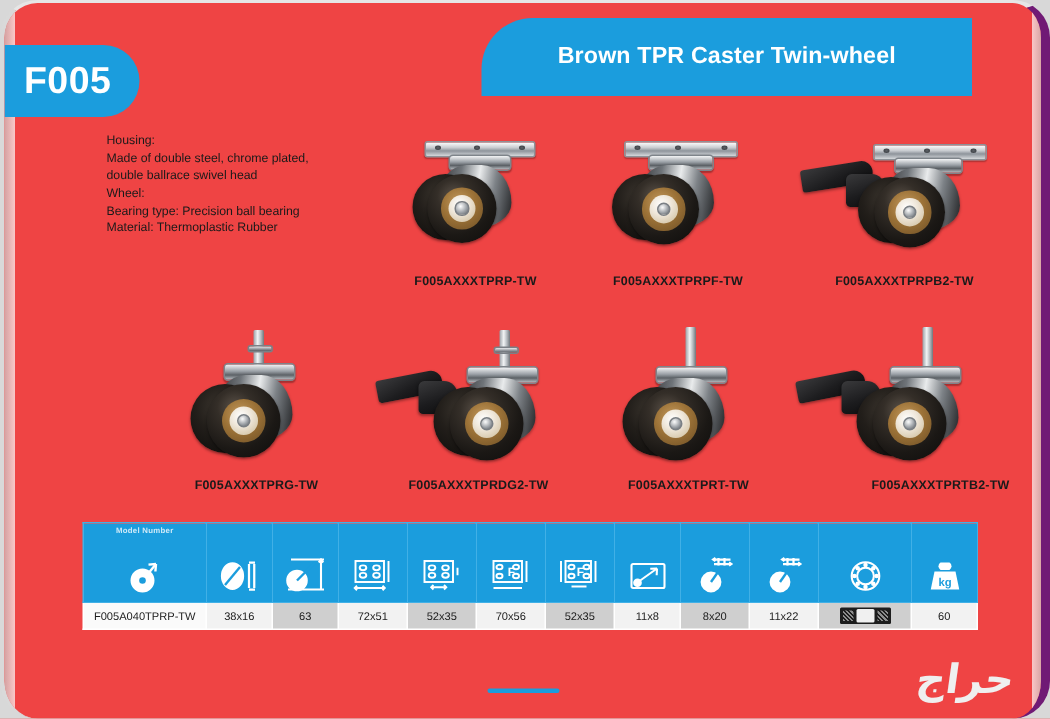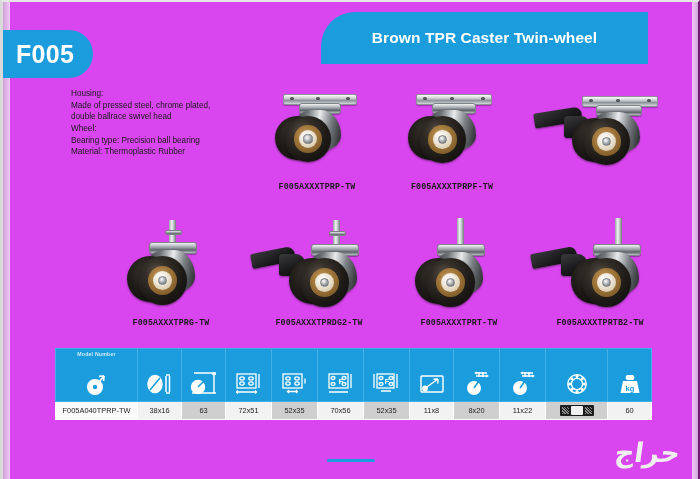--- a/index.html
+++ b/index.html
@@ -4,26 +4,27 @@
 <title>Caster Catalog Page F005</title>
 <style>
   html,body{margin:0;padding:0;background:#d8d8d8;}
   body{
     font-family:"Liberation Sans","DejaVu Sans",sans-serif;
     -webkit-font-smoothing:antialiased;
   }
   .page{
     position:relative;
     width:700px;height:479px;
-    background:#d946ef;
+    background:#ef4444;
     overflow:hidden;
     box-sizing:border-box;
     border-left:3px solid #d9d9d9;
-    border-right:2px solid #701a75;
+    border-right:6px solid #701a75;
     border-top:2px solid #e6e6e6;
+    border-radius:25px;
   }
   .page:before{
     content:"";position:absolute;left:0;top:0;width:7px;height:479px;
     background:linear-gradient(to right,#c9c9c9,#ffffff);opacity:.7;
   }
   .page:after{
     content:"";position:absolute;right:0;top:0;width:6px;height:479px;
     background:linear-gradient(to left,#cfcfcf,#ffffff);opacity:.7;
   }
 
@@ -46,21 +47,21 @@
   .code-badge span{color:#fff;font-size:25px;font-weight:bold;letter-spacing:.3px;}
 
   
   .spec{
     position:absolute;left:68px;top:86px;width:190px;
     font-size:8.2px;line-height:1.42;color:#1a1a1a;
   }
   .spec b{font-weight:normal;}
 
   
-  .prod{position:absolute;text-align:center;font-family:Liberation Mono, monospace;}
+  .prod{position:absolute;text-align:center;}
   .prod .label{
     font-size:8.3px;font-weight:bold;color:#1a1a1a;white-space:nowrap;
     margin-top:2px;letter-spacing:.15px;
   }
   .img-box{position:relative;margin:0 auto;}
 
   
   .caster{position:relative;width:100%;height:100%;}
   .plate{
     position:absolute;background:linear-gradient(180deg,#fdfdfd 0%,#c9ccd0 38%,#8e949b 62%,#d5d8db 100%);
@@ -178,21 +179,21 @@
   <div class="banner">
     <div class="banner-title">Brown TPR Caster Twin-wheel</div>
   </div>
 
   <div class="code-badge">
     <span>F005</span>
   </div>
 
   <div class="spec">
     <div><b>Housing:</b></div>
-    <div>Made of pressed steel, chrome plated,</div>
+    <div>Made of double steel, chrome plated,</div>
     <div>double ballrace swivel head</div>
     <div><b>Wheel:</b></div>
     <div>Bearing type: Precision ball bearing</div>
     <div>Material: Thermoplastic Rubber</div>
   </div>
 
   <div class="prod" style="left:250px;top:88px;width:128px;">
     <div class="img-box" style="width:128px;height:90px;">
       <div class="caster">
         <div class="plate" style="left:30px;top:4px;width:72px;height:9px;">
@@ -247,20 +248,21 @@
         <div class="brake" style="left:34px;top:26px;width:26px;height:22px;"></div>
         <div class="fork" style="left:58px;top:22px;width:52px;height:42px;"></div>
         <div class="wheel back" style="left:42px;top:28px;width:44px;height:44px;"></div>
         <div class="wheel" style="left:53px;top:28px;width:47px;height:47px;">
           <div class="tread"></div>
             <div class="rim"></div>
             <div class="hub"></div>
         </div>
       </div>
     </div>
+    <div class="label">F005AXXXTPRPB2-TW</div>
   </div>
 
   <div class="prod" style="left:104px;top:216px;width:128px;">
     <div class="img-box" style="width:128px;height:98px;">
       <div class="caster">
         <div class="stem" style="left:62px;top:2px;width:7px;height:24px;"></div>
         <div class="ring" style="left:58px;top:12px;width:15px;"></div>
         <div class="swivel" style="left:42px;top:24px;width:46px;height:10px;"></div>
         <div class="fork" style="left:36px;top:32px;width:52px;height:44px;"></div>
         <div class="wheel back" style="left:20px;top:38px;width:46px;height:46px;"></div>
@@ -304,21 +306,21 @@
         <div class="wheel" style="left:31px;top:40px;width:49px;height:49px;">
           <div class="tread"></div>
             <div class="rim"></div>
             <div class="hub"></div>
         </div>
       </div>
     </div>
     <div class="label">F005AXXXTPRT-TW</div>
   </div>
 
-  <div class="prod" style="left:524px;top:216px;width:146px;">
+  <div class="prod" style="left:524px;top:216px;width:146px;text-align:right;">
     <div class="img-box" style="width:146px;height:98px;">
       <div class="caster">
         <div class="stem" style="left:88px;top:0px;width:7px;height:28px;"></div>
         <div class="swivel" style="left:66px;top:26px;width:46px;height:10px;"></div>
         <div class="brake pedal" style="left:4px;top:32px;width:46px;height:15px;transform:rotate(-11deg);"></div>
         <div class="brake" style="left:34px;top:36px;width:26px;height:22px;"></div>
         <div class="fork" style="left:60px;top:34px;width:52px;height:44px;"></div>
         <div class="wheel back" style="left:44px;top:40px;width:46px;height:46px;"></div>
         <div class="wheel" style="left:55px;top:40px;width:49px;height:49px;">
           <div class="tread"></div>

